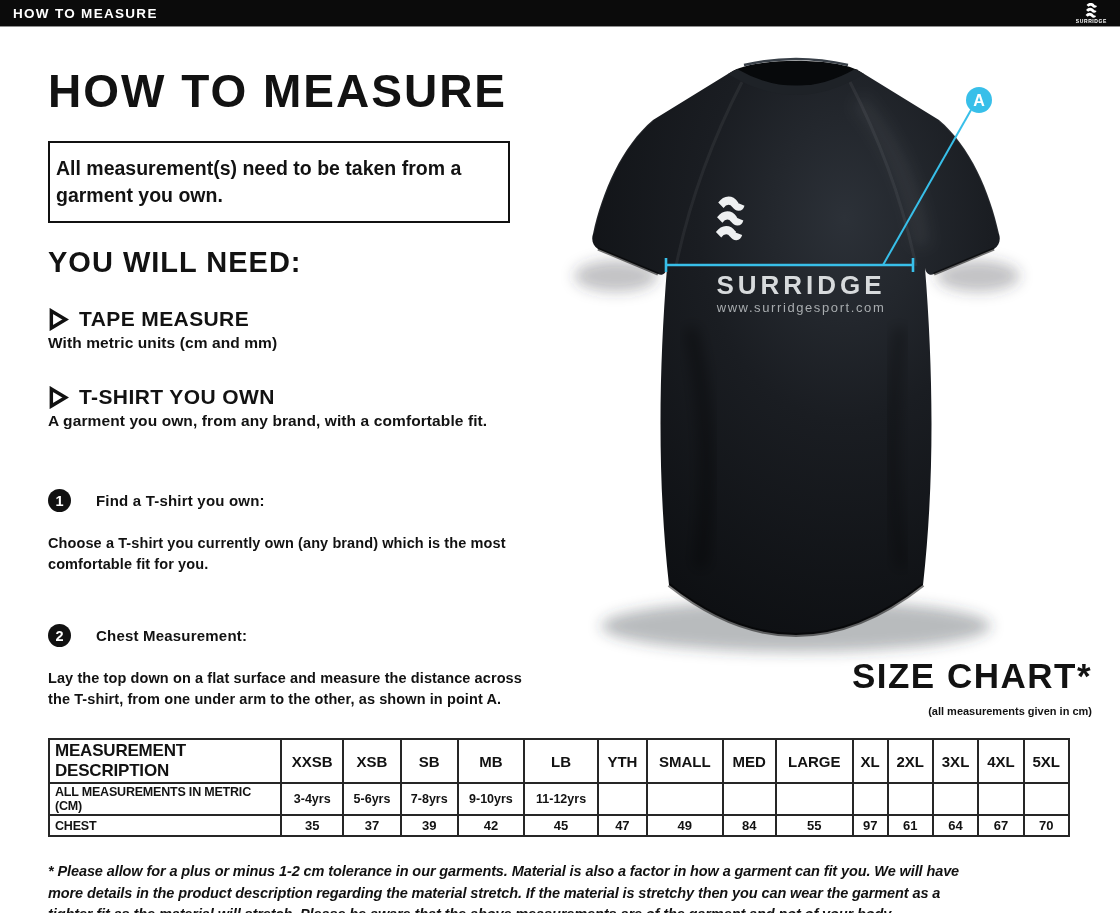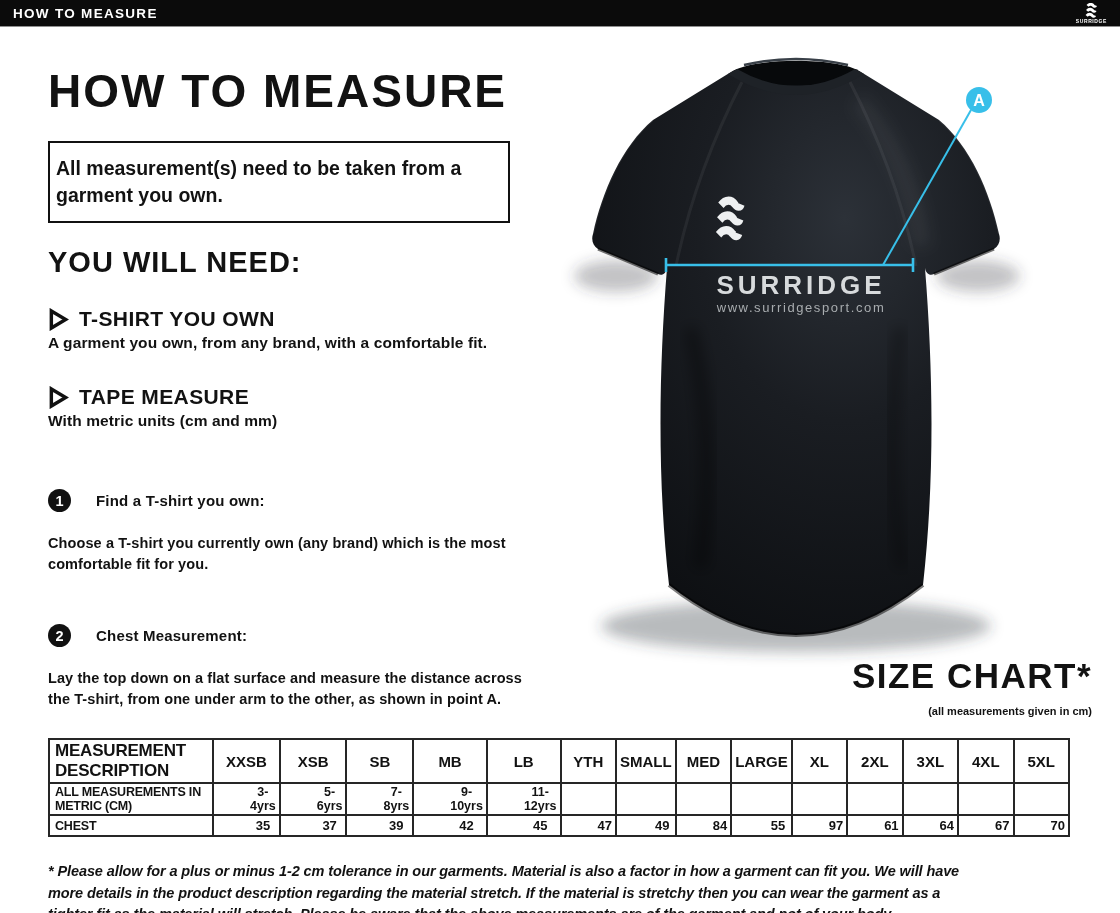--- a/index.html
+++ b/index.html
@@ -42,21 +42,21 @@
   .size-chart{position:absolute;left:48px;top:656px;width:1044px;}
   .sc-head{display:flex;align-items:flex-end;gap:9px;margin:0;flex-direction:column;}
   .sc-title{font-size:35px;font-weight:bold;letter-spacing:1.5px;line-height:40px;}
   .sc-sub{font-size:11px;font-weight:bold;}
   table.size-table{border-collapse:collapse;margin-top:21px;width:1022px;table-layout:auto;}
   table.size-table th,table.size-table td{
     border:2px solid #262626;font-weight:bold;text-align:center;padding:1px 3px;background:#fff;
   }
   table.size-table thead th{font-size:15px;height:24px;}
   table.size-table thead th.labelcol{font-size:17px;border-radius:8px;}
-  table.size-table tbody td{font-size:13px;height:17px;padding-left:36px;}
+  table.size-table tbody td{font-size:13px;height:17px;}
   table.size-table tbody tr.metricrow td{font-size:12.5px;}
   table.size-table .labelcol{width:222px;text-align:left;padding-left:5px;letter-spacing:-.2px;}
   table.size-table tbody td.labelcol{font-size:12.5px;}
   .disclaimer{
     margin:24px 0 0;font-size:14.5px;line-height:21.5px;font-weight:bold;font-style:italic;
     white-space:pre-line;width:1046px;letter-spacing:-.1px;
   }
   
   .shirt-figure{position:absolute;left:558px;top:28px;width:560px;height:650px;margin:0;}
   .shirt-figure svg{display:block;}
@@ -88,33 +88,33 @@
 garment you own.</p>
     </div>
 
     <h2 class="ywn-heading">YOU WILL NEED:</h2>
 
     <div class="need-item">
       <div class="need-head">
         <svg width="21" height="23" viewBox="0 0 22 24">
           <path d="M3.5 3 L18.5 12 L3.5 21 Z" fill="none" stroke="#111" stroke-width="3.6" stroke-linejoin="miter"></path>
         </svg>
-        <h3 class="need-title">T-SHIRT YOU OWN</h3>
-      </div>
-      <p class="need-desc">A garment you own, from any brand, with a comfortable fit.</p>
+        <h3 class="need-title">TAPE MEASURE</h3>
+      </div>
+      <p class="need-desc">With metric units (cm and mm)</p>
     </div>
 
     <div class="need-item">
       <div class="need-head">
         <svg width="21" height="23" viewBox="0 0 22 24">
           <path d="M3.5 3 L18.5 12 L3.5 21 Z" fill="none" stroke="#111" stroke-width="3.6" stroke-linejoin="miter"></path>
         </svg>
-        <h3 class="need-title">TAPE MEASURE</h3>
-      </div>
-      <p class="need-desc">With metric units (cm and mm)</p>
+        <h3 class="need-title">T-SHIRT YOU OWN</h3>
+      </div>
+      <p class="need-desc">A garment you own, from any brand, with a comfortable fit.</p>
     </div>
 
     <div class="step">
       <div class="step-head">
         <span class="step-num">1</span>
         <h3 class="step-title">Find a T-shirt you own:</h3>
       </div>
       <p class="step-desc">Choose a T-shirt you currently own (any brand) which is the most
 comfortable fit for you.</p>
     </div>

